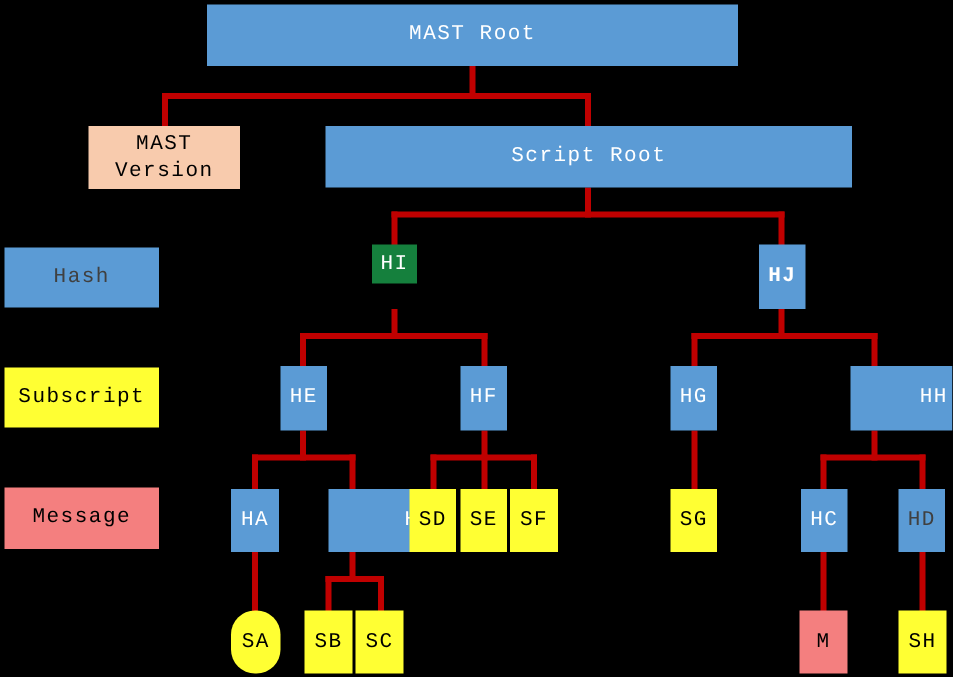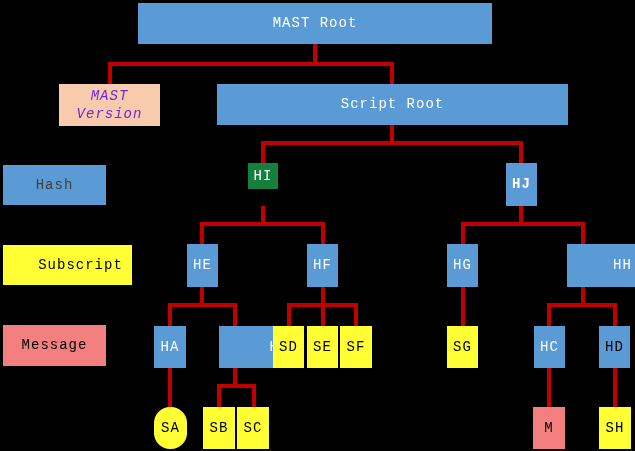--- a/index.html
+++ b/index.html
@@ -71,39 +71,39 @@
       <div class="edge" style="left: 168px; top: 368px; width: 4px; height: 41px; background: rgb(192, 0, 0);"></div>
       <div class="edge" style="left: 233px; top: 368px; width: 4px; height: 20px; background: rgb(192, 0, 0);"></div>
       <div class="edge" style="left: 217px; top: 384px; width: 39px; height: 4px; background: rgb(192, 0, 0);"></div>
       <div class="edge" style="left: 217px; top: 384px; width: 4px; height: 25px; background: rgb(192, 0, 0);"></div>
       <div class="edge" style="left: 252px; top: 384px; width: 4px; height: 25px; background: rgb(192, 0, 0);"></div>
       <div class="edge" style="left: 547px; top: 368px; width: 4px; height: 41px; background: rgb(192, 0, 0);"></div>
       <div class="edge" style="left: 613px; top: 368px; width: 4px; height: 41px; background: rgb(192, 0, 0);"></div>
     </div>
   <div id="node-layer">
       <div class="node" style="left: 138px; top: 3px; width: 354px; height: 41px; background: rgb(91, 155, 213); color: rgb(255, 255, 255);"><span>MAST Root</span></div>
-      <div class="node" style="left: 59px; top: 84px; width: 101px; height: 42px; background: rgb(248, 203, 173); color: #6d28d9; font-style: italic;"><span>MAST
+      <div class="node" style="left: 59px; top: 84px; width: 101px; height: 42px; background: rgb(248, 203, 173); color: #000000;"><span>MAST
 Version</span></div>
       <div class="node" style="left: 217px; top: 84px; width: 351px; height: 41px; background: rgb(91, 155, 213); color: rgb(255, 255, 255);"><span>Script Root</span></div>
       <div class="node" style="left: 3px; top: 165px; width: 103px; height: 40px; background: rgb(91, 155, 213); color: #404040;"><span>Hash</span></div>
       <div class="node" style="left: 248px; top: 163px; width: 30px; height: 26px; background: #15803d; color: rgb(255, 255, 255);"><span>HI</span></div>
       <div class="node" style="left: 506px; top: 163px; width: 31px; height: 43px; background: rgb(91, 155, 213); color: rgb(255, 255, 255); font-weight: bold;"><span>HJ</span></div>
-      <div class="node" style="left: 3px; top: 245px; width: 103px; height: 40px; background: rgb(255, 255, 51); color: rgb(0, 0, 0); padding-left: 26px;"><span>Subscript</span></div>
+      <div class="node" style="left: 3px; top: 245px; width: 103px; height: 40px; background: rgb(255, 255, 51); color: rgb(0, 0, 0);"><span>Subscript</span></div>
       <div class="node" style="left: 187px; top: 244px; width: 31px; height: 43px; background: rgb(91, 155, 213); color: rgb(255, 255, 255);"><span>HE</span></div>
       <div class="node" style="left: 307px; top: 244px; width: 31px; height: 43px; background: rgb(91, 155, 213); color: rgb(255, 255, 255);"><span>HF</span></div>
       <div class="node" style="left: 447px; top: 244px; width: 31px; height: 43px; background: rgb(91, 155, 213); color: rgb(255, 255, 255);"><span>HG</span></div>
       <div class="node" style="left: 567px; top: 244px; width: 31px; height: 43px; background: rgb(91, 155, 213); color: rgb(255, 255, 255); padding-left: 40px;"><span>HH</span></div>
       <div class="node" style="left: 3px; top: 325px; width: 103px; height: 41px; background: rgb(244, 127, 127); color: rgb(0, 0, 0);"><span>Message</span></div>
       <div class="node" style="left: 154px; top: 326px; width: 32px; height: 42px; background: rgb(91, 155, 213); color: rgb(255, 255, 255);"><span>HA</span></div>
       <div class="node" style="left: 219px; top: 326px; width: 32px; height: 42px; background: rgb(91, 155, 213); color: rgb(255, 255, 255); padding-left: 44px;"><span>HB</span></div>
       <div class="node" style="left: 273px; top: 326px; width: 31px; height: 42px; background: rgb(255, 255, 51); color: rgb(0, 0, 0);"><span>SD</span></div>
       <div class="node" style="left: 307px; top: 326px; width: 31px; height: 42px; background: rgb(255, 255, 51); color: rgb(0, 0, 0);"><span>SE</span></div>
       <div class="node" style="left: 340px; top: 326px; width: 32px; height: 42px; background: rgb(255, 255, 51); color: rgb(0, 0, 0);"><span>SF</span></div>
       <div class="node" style="left: 447px; top: 326px; width: 31px; height: 42px; background: rgb(255, 255, 51); color: rgb(0, 0, 0);"><span>SG</span></div>
       <div class="node" style="left: 534px; top: 326px; width: 31px; height: 42px; background: rgb(91, 155, 213); color: rgb(255, 255, 255);"><span>HC</span></div>
-      <div class="node" style="left: 599px; top: 326px; width: 31px; height: 42px; background: rgb(91, 155, 213); color: #000000; text-align: center;"><span>HD</span></div>
+      <div class="node" style="left: 599px; top: 326px; width: 31px; height: 42px; background: rgb(91, 155, 213); color: #404040; text-align: center;"><span>HD</span></div>
       <div class="node" style="left: 154px; top: 407px; width: 33px; height: 42px; background: rgb(255, 255, 51); color: rgb(0, 0, 0); border-radius: 16px;"><span>SA</span></div>
       <div class="node" style="left: 203px; top: 407px; width: 32px; height: 42px; background: rgb(255, 255, 51); color: rgb(0, 0, 0);"><span>SB</span></div>
       <div class="node" style="left: 237px; top: 407px; width: 32px; height: 42px; background: rgb(255, 255, 51); color: rgb(0, 0, 0);"><span>SC</span></div>
       <div class="node" style="left: 533px; top: 407px; width: 32px; height: 42px; background: rgb(244, 127, 127); color: rgb(0, 0, 0);"><span>M</span></div>
       <div class="node" style="left: 599px; top: 407px; width: 32px; height: 42px; background: rgb(255, 255, 51); color: rgb(0, 0, 0);"><span>SH</span></div>
     </div>
 </div>
 
 </body></html>

